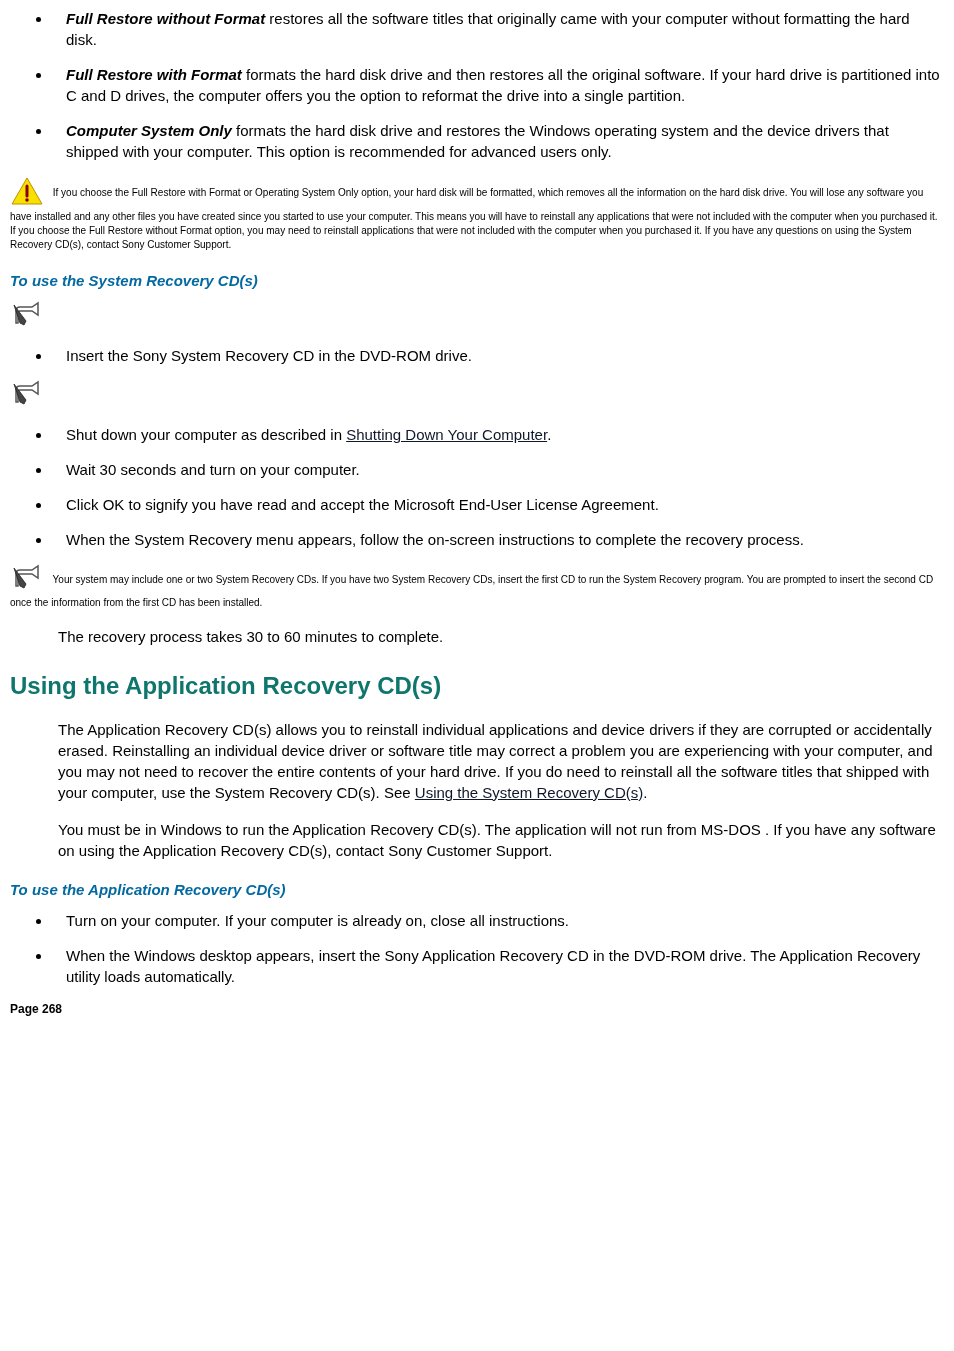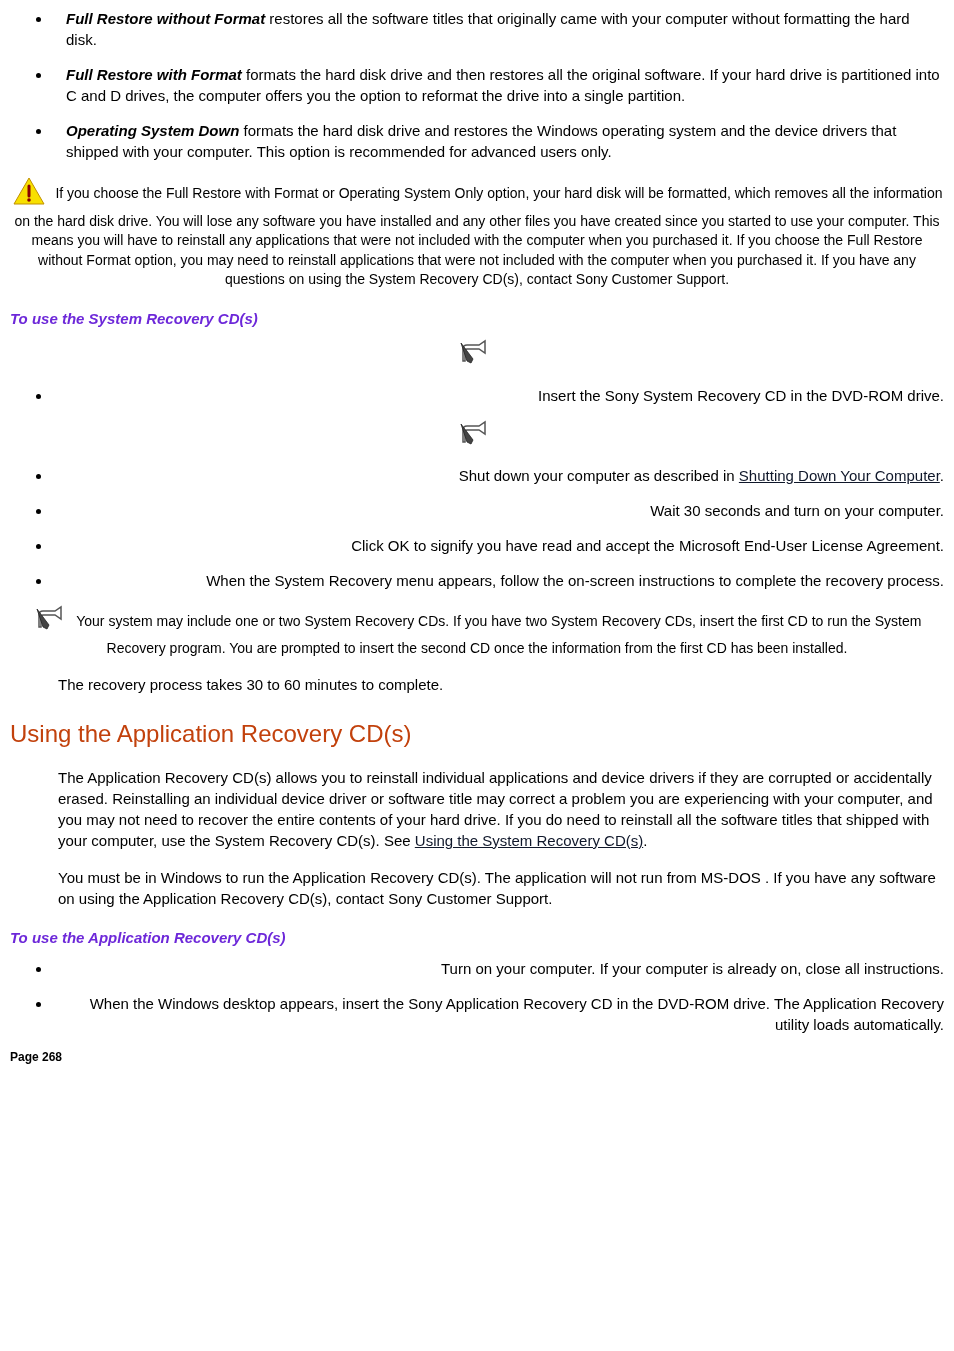--- a/index.html
+++ b/index.html
@@ -16,40 +16,39 @@
     list-style: disc;
     margin: 0 0 10px 0;
     padding-left: 42px;
   }
   ul.bullets li {
     margin-bottom: 14px;
     padding-left: 14px;
   }
   .bold { font-weight: bold; font-style: italic; }
   .warning-block, .note-block {
-    font-size: 14px;
+    font-size: 10px;
     margin: 6px 0 12px 0;
-    text-align: center;
   }
   .warning-icon, .note-icon {
     display: inline-block;
     vertical-align: middle;
     margin-right: 6px;
   }
   .subheading {
-    color: #6d28d9;
+    color: #0369a1;
     font-style: italic;
     font-weight: bold;
     font-size: 15px;
     margin: 18px 0 10px 0;
   }
   .section-heading {
-    color: #c2410c;
+    color: #0f766e;
     font-size: 24px;
-    font-weight: normal;
+    font-weight: bold;
     margin: 22px 0 14px 0;
   }
   .body-para {
     margin: 16px 0 14px 48px;
     padding-right: 6px;
   }
   a.link {
     color: #0f172a;
     text-decoration: underline;
   }
@@ -57,39 +56,38 @@
     text-align: left;
     font-weight: bold;
     font-size: 12px;
     margin-top: 10px;
     padding-right: 4px;
   }
   .step-list {
     list-style: disc;
     margin: 0 0 10px 0;
     padding-left: 42px;
-    text-align: right;
   }
   .step-list li {
     margin-bottom: 14px;
     padding-left: 14px;
   }
 </style>
 </head>
 <body>
 
 <ul class="bullets">
   <li>
     <span class="bold">Full Restore without Format</span><span> restores all the software titles that originally came with your computer without formatting the hard disk.</span>
   </li>
   <li>
     <span class="bold">Full Restore with Format</span><span> formats the hard disk drive and then restores all the original software. If your hard drive is partitioned into C and D drives, the computer offers you the option to reformat the drive into a single partition.</span>
   </li>
   <li>
-    <span class="bold">Operating System Down</span><span> formats the hard disk drive and restores the Windows operating system and the device drivers that shipped with your computer. This option is recommended for advanced users only.</span>
+    <span class="bold">Computer System Only</span><span> formats the hard disk drive and restores the Windows operating system and the device drivers that shipped with your computer. This option is recommended for advanced users only.</span>
   </li>
 </ul>
 
 <div class="warning-block">
   <span class="warning-icon">
     <svg width="34" height="30" viewBox="0 0 34 30">
       <polygon points="17,2 32,28 2,28" fill="#f8e000" stroke="#c09000" stroke-width="1"></polygon>
       <line x1="17" y1="10" x2="17" y2="20" stroke="#8a0000" stroke-width="3" stroke-linecap="round"></line>
       <circle cx="17" cy="24" r="1.8" fill="#8a0000"></circle>
     </svg>

